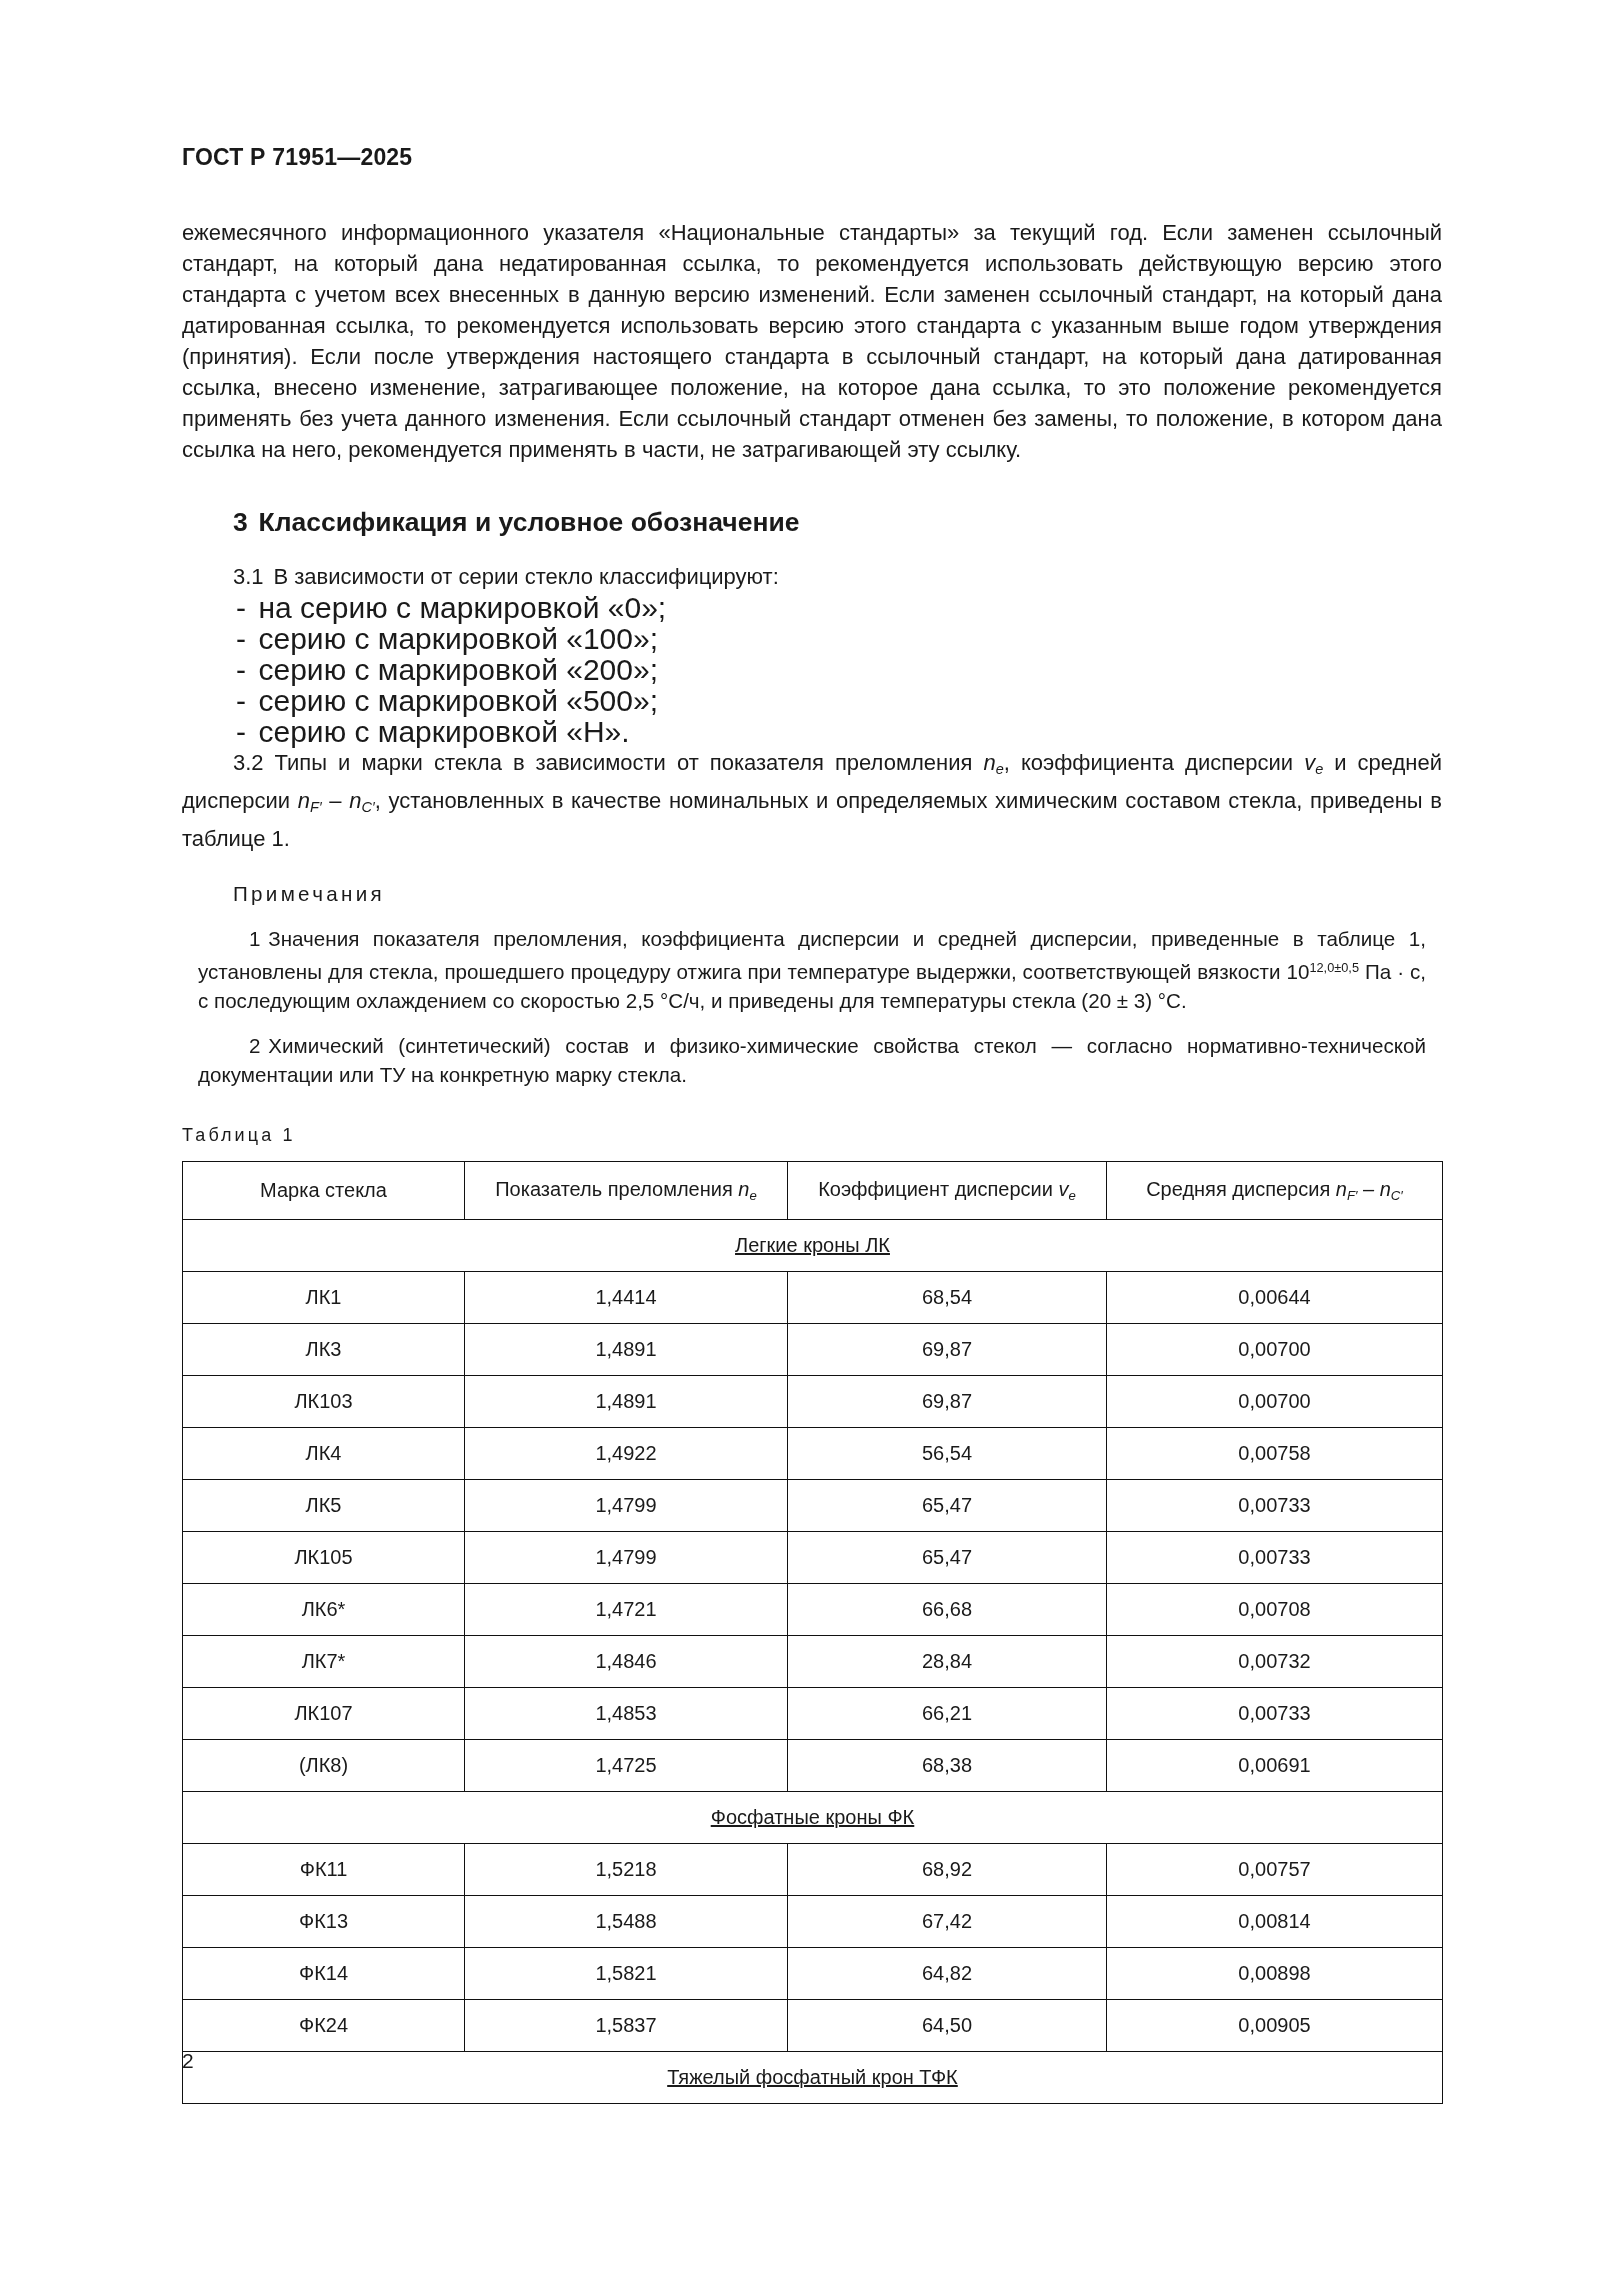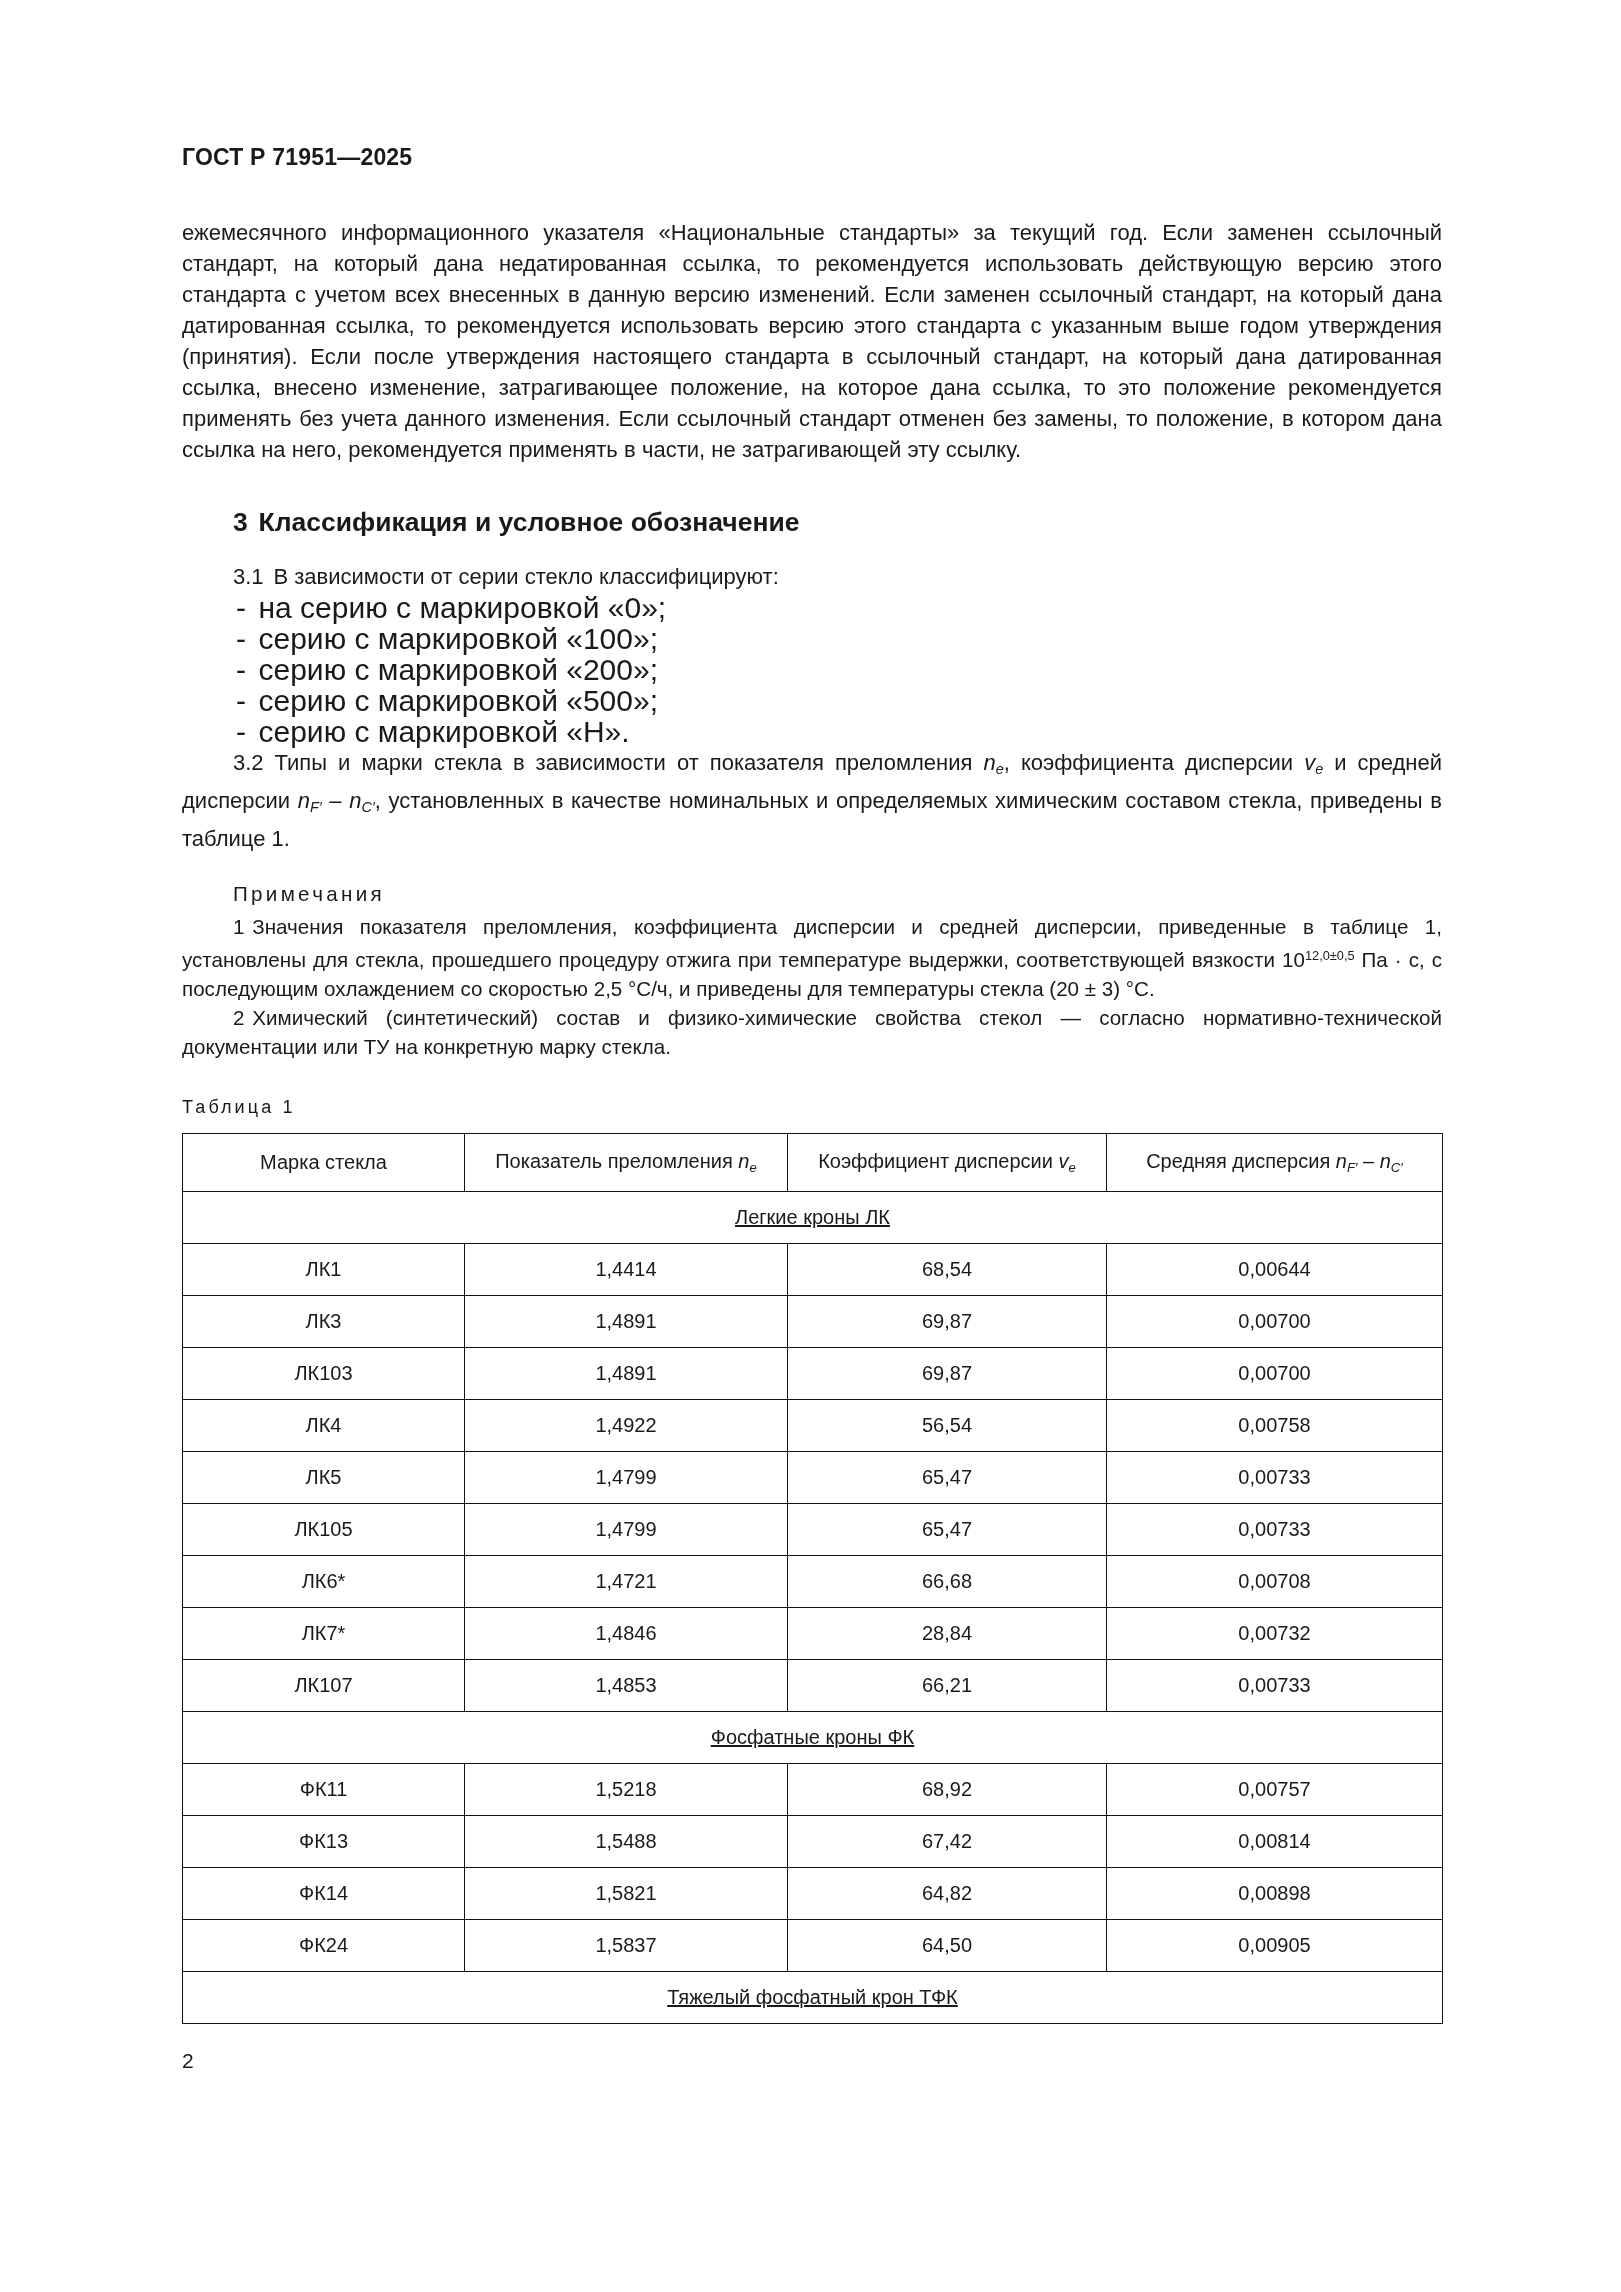--- a/index.html
+++ b/index.html
@@ -101,21 +101,21 @@
     font-size: 20.6px;
     letter-spacing: 3.3px;
     padding-left: 51px;
     margin: 25.5px 0 3.9px 0;
     line-height: 1.4;
   }
   .note-par {
     font-size: 20.6px;
     line-height: 29px;
     text-align: justify;
-    margin: 0;
+    margin: 16px;
     text-indent: 51px;
   }
   .note-par .nnum { margin-right: 7.8px; }
 
   
   .tbl-caption {
     font-size: 18px;
     letter-spacing: 3.1px;
     margin: 35px 0 13.7px 0;
     line-height: 1.3;
@@ -270,20 +270,26 @@
           <td>1,4846</td>
           <td>28,84</td>
           <td>0,00732</td>
         </tr>
         <tr>
           <td>ЛК107</td>
           <td>1,4853</td>
           <td>66,21</td>
           <td>0,00733</td>
         </tr>
+        <tr>
+          <td>(ЛК8)</td>
+          <td>1,4725</td>
+          <td>68,38</td>
+          <td>0,00691</td>
+        </tr>
 
         <tr>
           <td class="group-row" colspan="4">Фосфатные кроны ФК</td>
         </tr>
         <tr>
           <td>ФК11</td>
           <td>1,5218</td>
           <td>68,92</td>
           <td>0,00757</td>
         </tr>

